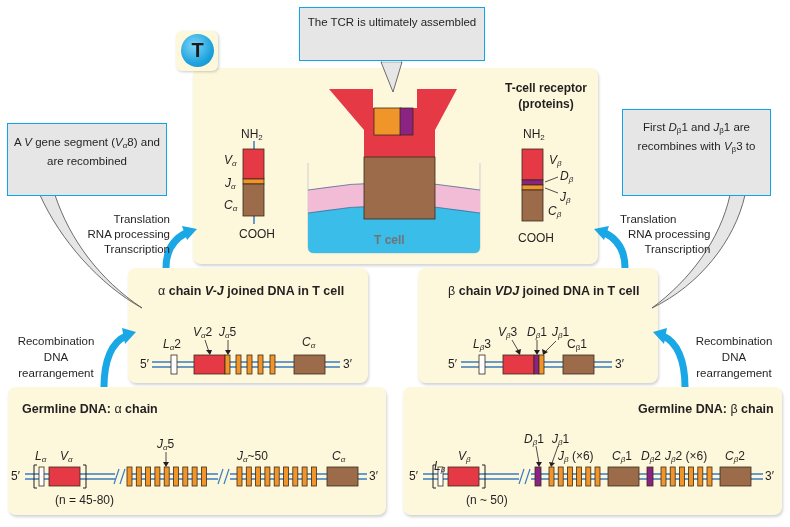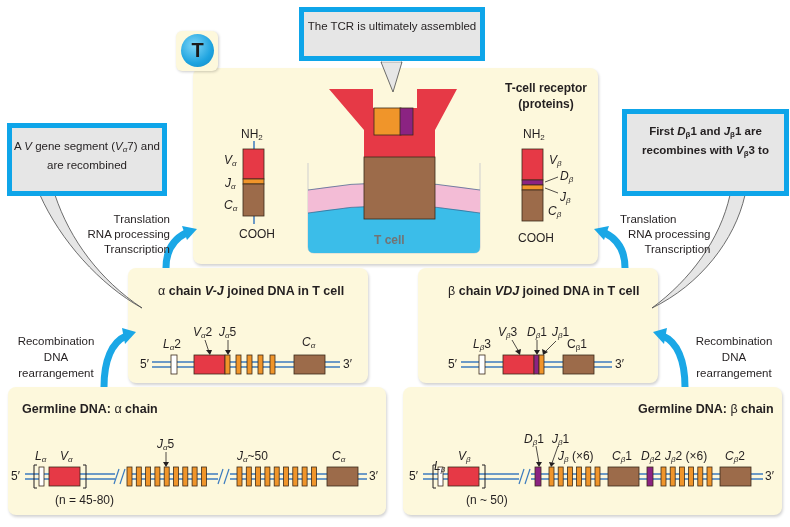--- a/index.html
+++ b/index.html
@@ -1,20 +1,20 @@
 <!DOCTYPE html>
 <html><head>
 <meta charset="utf-8">
 <style>
   html, body { margin: 0; padding: 0; background: #ffffff; }
   body { width: 790px; height: 527px; position: relative; overflow: hidden;
          font-family: "Liberation Sans", sans-serif; color: #231f20; }
   .panel { position: absolute; background: #fdf8dc; border-radius: 8px;
            box-shadow: 1px 2px 3px rgba(0,0,0,0.18); }
-  .callout { position: absolute; background: #e6e6e6; border: 5px solid #0ea5e9;
+  .callout { position: absolute; background: #e6e6e6; border: 1px solid #0ea5e9;
              font-size: 11.5px; line-height: 14.5px; text-align: center; color: #231f20;
              font-stretch: condensed; }
   .lbl { position: absolute; font-size: 12px; color: #231f20; white-space: nowrap; }
   .lbl-c { text-align: center; }
   .lbl-r { text-align: right; }
   .title-b { position: absolute; font-weight: bold; font-size: 12.5px; white-space: nowrap; }
   .i { font-style: italic; }
   sub { font-size: 8px; vertical-align: -2px; }
   svg { position: absolute; left: 0; top: 0; }
   .badge { position: absolute; left: 176px; top: 31px; width: 42px; height: 40px;
@@ -201,25 +201,25 @@
     <line x1="558" y1="446" x2="552" y2="463" stroke="#231f20" stroke-width="0.8"></line>
     <polygon points="549,462 555,463 551,467" fill="#231f20"></polygon>
   </g>
 </svg>
 
 <div class="callout" style="left:299px; top:7px; width:186px; height:54px; padding-top:7px; box-sizing:border-box;">
   <div>The TCR is ultimately assembled</div>
 </div>
 
 <div class="callout" style="left:7px; top:123px; width:160px; height:73px; padding-top:11px; box-sizing:border-box;">
-  <div><span>A </span><span class="i">V</span><span> gene segment (</span><span class="i">V</span><sub class="i">α</sub><span>7) and</span></div>
+  <div><span>A </span><span class="i">V</span><span> gene segment (</span><span class="i">V</span><sub class="i">α</sub><span>8) and</span></div>
   <div>are recombined</div>
 </div>
 
-<div class="callout" style="left:622px; top:109px; width:167px; height:87px; padding-top:10px; box-sizing:border-box;font-weight:bold;">
+<div class="callout" style="left:622px; top:109px; width:149px; height:87px; padding-top:10px; box-sizing:border-box;">
   <div><span>First </span><span class="i">D</span><sub>β</sub><span>1 and </span><span class="i">J</span><sub>β</sub><span>1 are</span></div>
   <div><span>recombines with </span><span class="i">V</span><sub>β</sub><span>3 to</span></div>
 </div>
 
 <div class="badge">
   <div class="badge-circle">T</div>
 </div>
 
 <div class="lbl lbl-r" style="left:78px; top:212px; width:92px; line-height:15px; font-size:11.5px;">
   <div>Translation</div>

